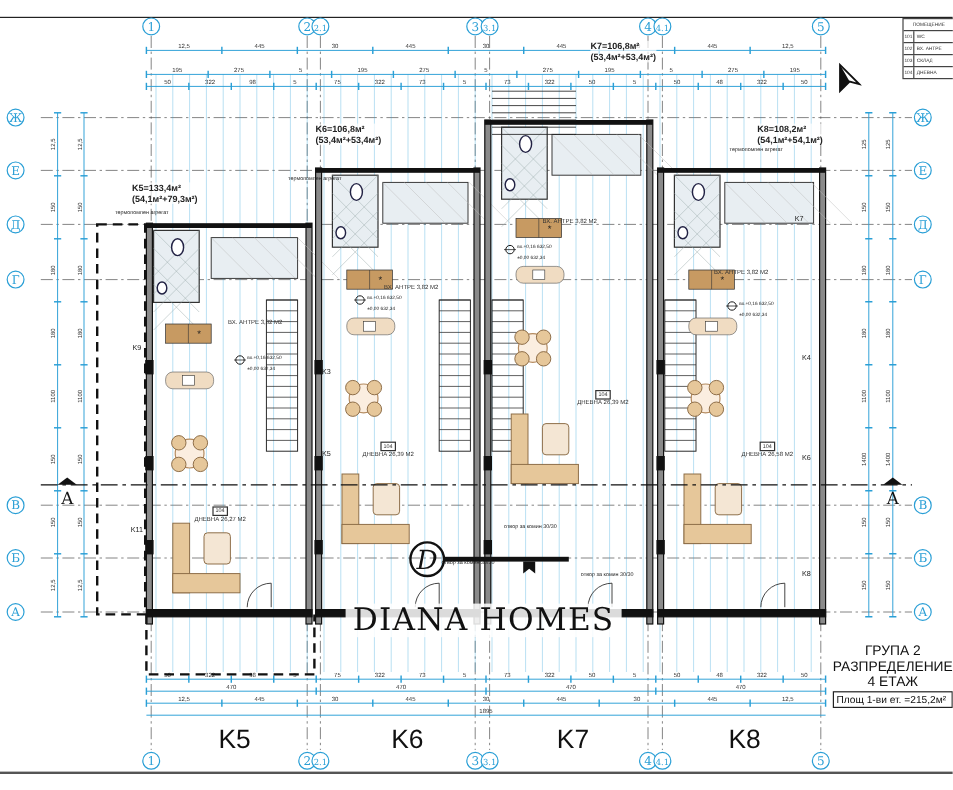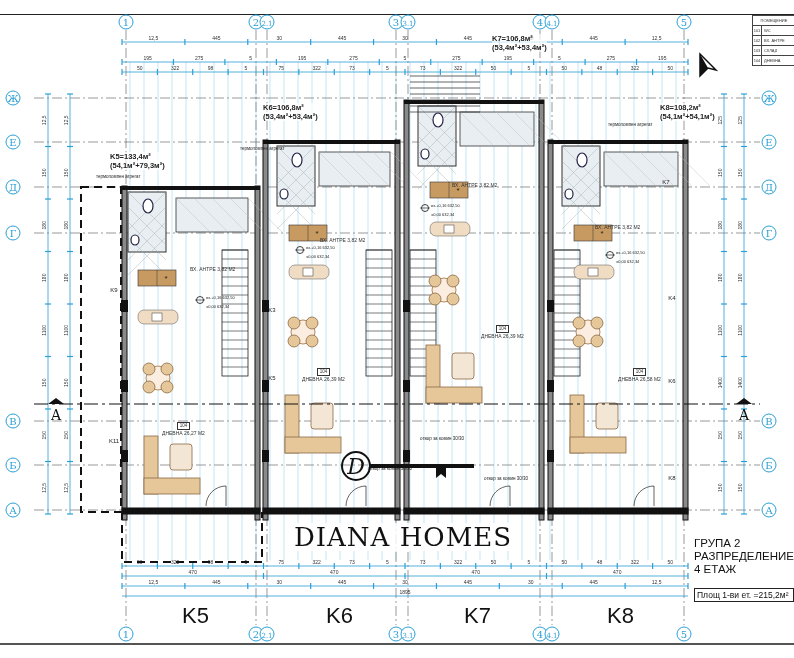--- a/index.html
+++ b/index.html
@@ -7,23 +7,23 @@
   #plan { position:absolute; left:0; top:0; width:794px; height:658px; }
   .frame-top { position:absolute; left:0; top:14px; width:794px; height:1px; background:#222; }
   .frame-bot { position:absolute; left:0; top:643px; width:794px; height:2px; background:#555; }
   .legend { position:absolute; left:752px; top:15px; width:42px; border:1px solid #444; background:#fff; font-size:4px; color:#333; }
   .legend .hdr { text-align:center; border-bottom:1px solid #444; padding:2px 0; font-size:4px; }
   .legend .row { display:flex; border-bottom:1px solid #444; height:9px; align-items:center; }
   .legend .row:last-child { border-bottom:none; }
   .legend .num { width:8px; border-right:1px solid #444; text-align:center; height:100%; display:flex; align-items:center; justify-content:center; }
   .legend .nm { padding-left:2px; white-space:nowrap; overflow:hidden; }
   .title-block { position:absolute; left:694px; top:537px; width:100px; color:#111; }
-  .title-block .l { font-size:11.5px; line-height:13px; }
-  .title-block .area { margin-top:12px; border:1px solid #222; font-size:8.5px; padding:1px 2px; white-space:nowrap; background:#fff; }
-  .brand { position:absolute; left:288px; top:503px; width:230px; text-align:center;margin-top:20px; }
+  .title-block .l { font-size:11.5px; line-height:13px;text-align:center; }
+  .title-block .area { margin-top:0; border:1px solid #222; font-size:8.5px; padding:1px 2px; white-space:nowrap; background:#fff; }
+  .brand { position:absolute; left:288px; top:503px; width:230px; text-align:center; }
   .brand .name { font-family:"DejaVu Serif", serif; font-size:26px; letter-spacing:1px; color:#111; line-height:28px; background:rgba(255,255,255,0.85); }
   .brand .tag { font-family:"DejaVu Sans", sans-serif; font-size:10px; letter-spacing:3.2px; color:#111; margin-top:2px; background:rgba(255,255,255,0.85); }
   .unit-label { position:absolute; top:603px; font-size:22px; color:#111; }
   .area-label { position:absolute; font-size:7.5px; color:#222; line-height:9px; background:rgba(255,255,255,0.7);font-weight:bold; }
   .room-tag { position:absolute; font-size:5px; color:#333; text-align:center; line-height:6px; }
   .room-tag .no { display:inline-block; border:1px solid #333; padding:0 2px; font-size:4.5px; background:#fff; }
   .north { position:absolute; left:696px; top:52px; }
 </style>
 </head>
 <body>
@@ -671,21 +671,21 @@
     <div>(54,1м²+79,3м²)</div>
   </div>
 <div class="area-label" style="left:263px;top:103px;">
     <div>K6=106,8м²</div>
     <div>(53,4м²+53,4м²)</div>
   </div>
 <div class="area-label" style="left:492px;top:34px;">
     <div>K7=106,8м²</div>
     <div>(53,4м²+53,4м²)</div>
   </div>
-<div class="area-label" style="left:660px;top:103px;">
+<div class="area-label" style="left:631px;top:103px;">
     <div>K8=108,2м²</div>
     <div>(54,1м²+54,1м²)</div>
   </div>
 
 <div class="room-tag" style="left:162px;top:422px;"><span class="no">104</span><div>ДНЕВНА 26,27 М2</div></div>
 <div class="room-tag" style="left:302px;top:368px;"><span class="no">104</span><div>ДНЕВНА 26,39 М2</div></div>
 <div class="room-tag" style="left:481px;top:325px;"><span class="no">104</span><div>ДНЕВНА 26,39 М2</div></div>
 <div class="room-tag" style="left:618px;top:368px;"><span class="no">104</span><div>ДНЕВНА 26,58 М2</div></div>
 
 <div class="room-tag" style="left:190px;top:266px;">

